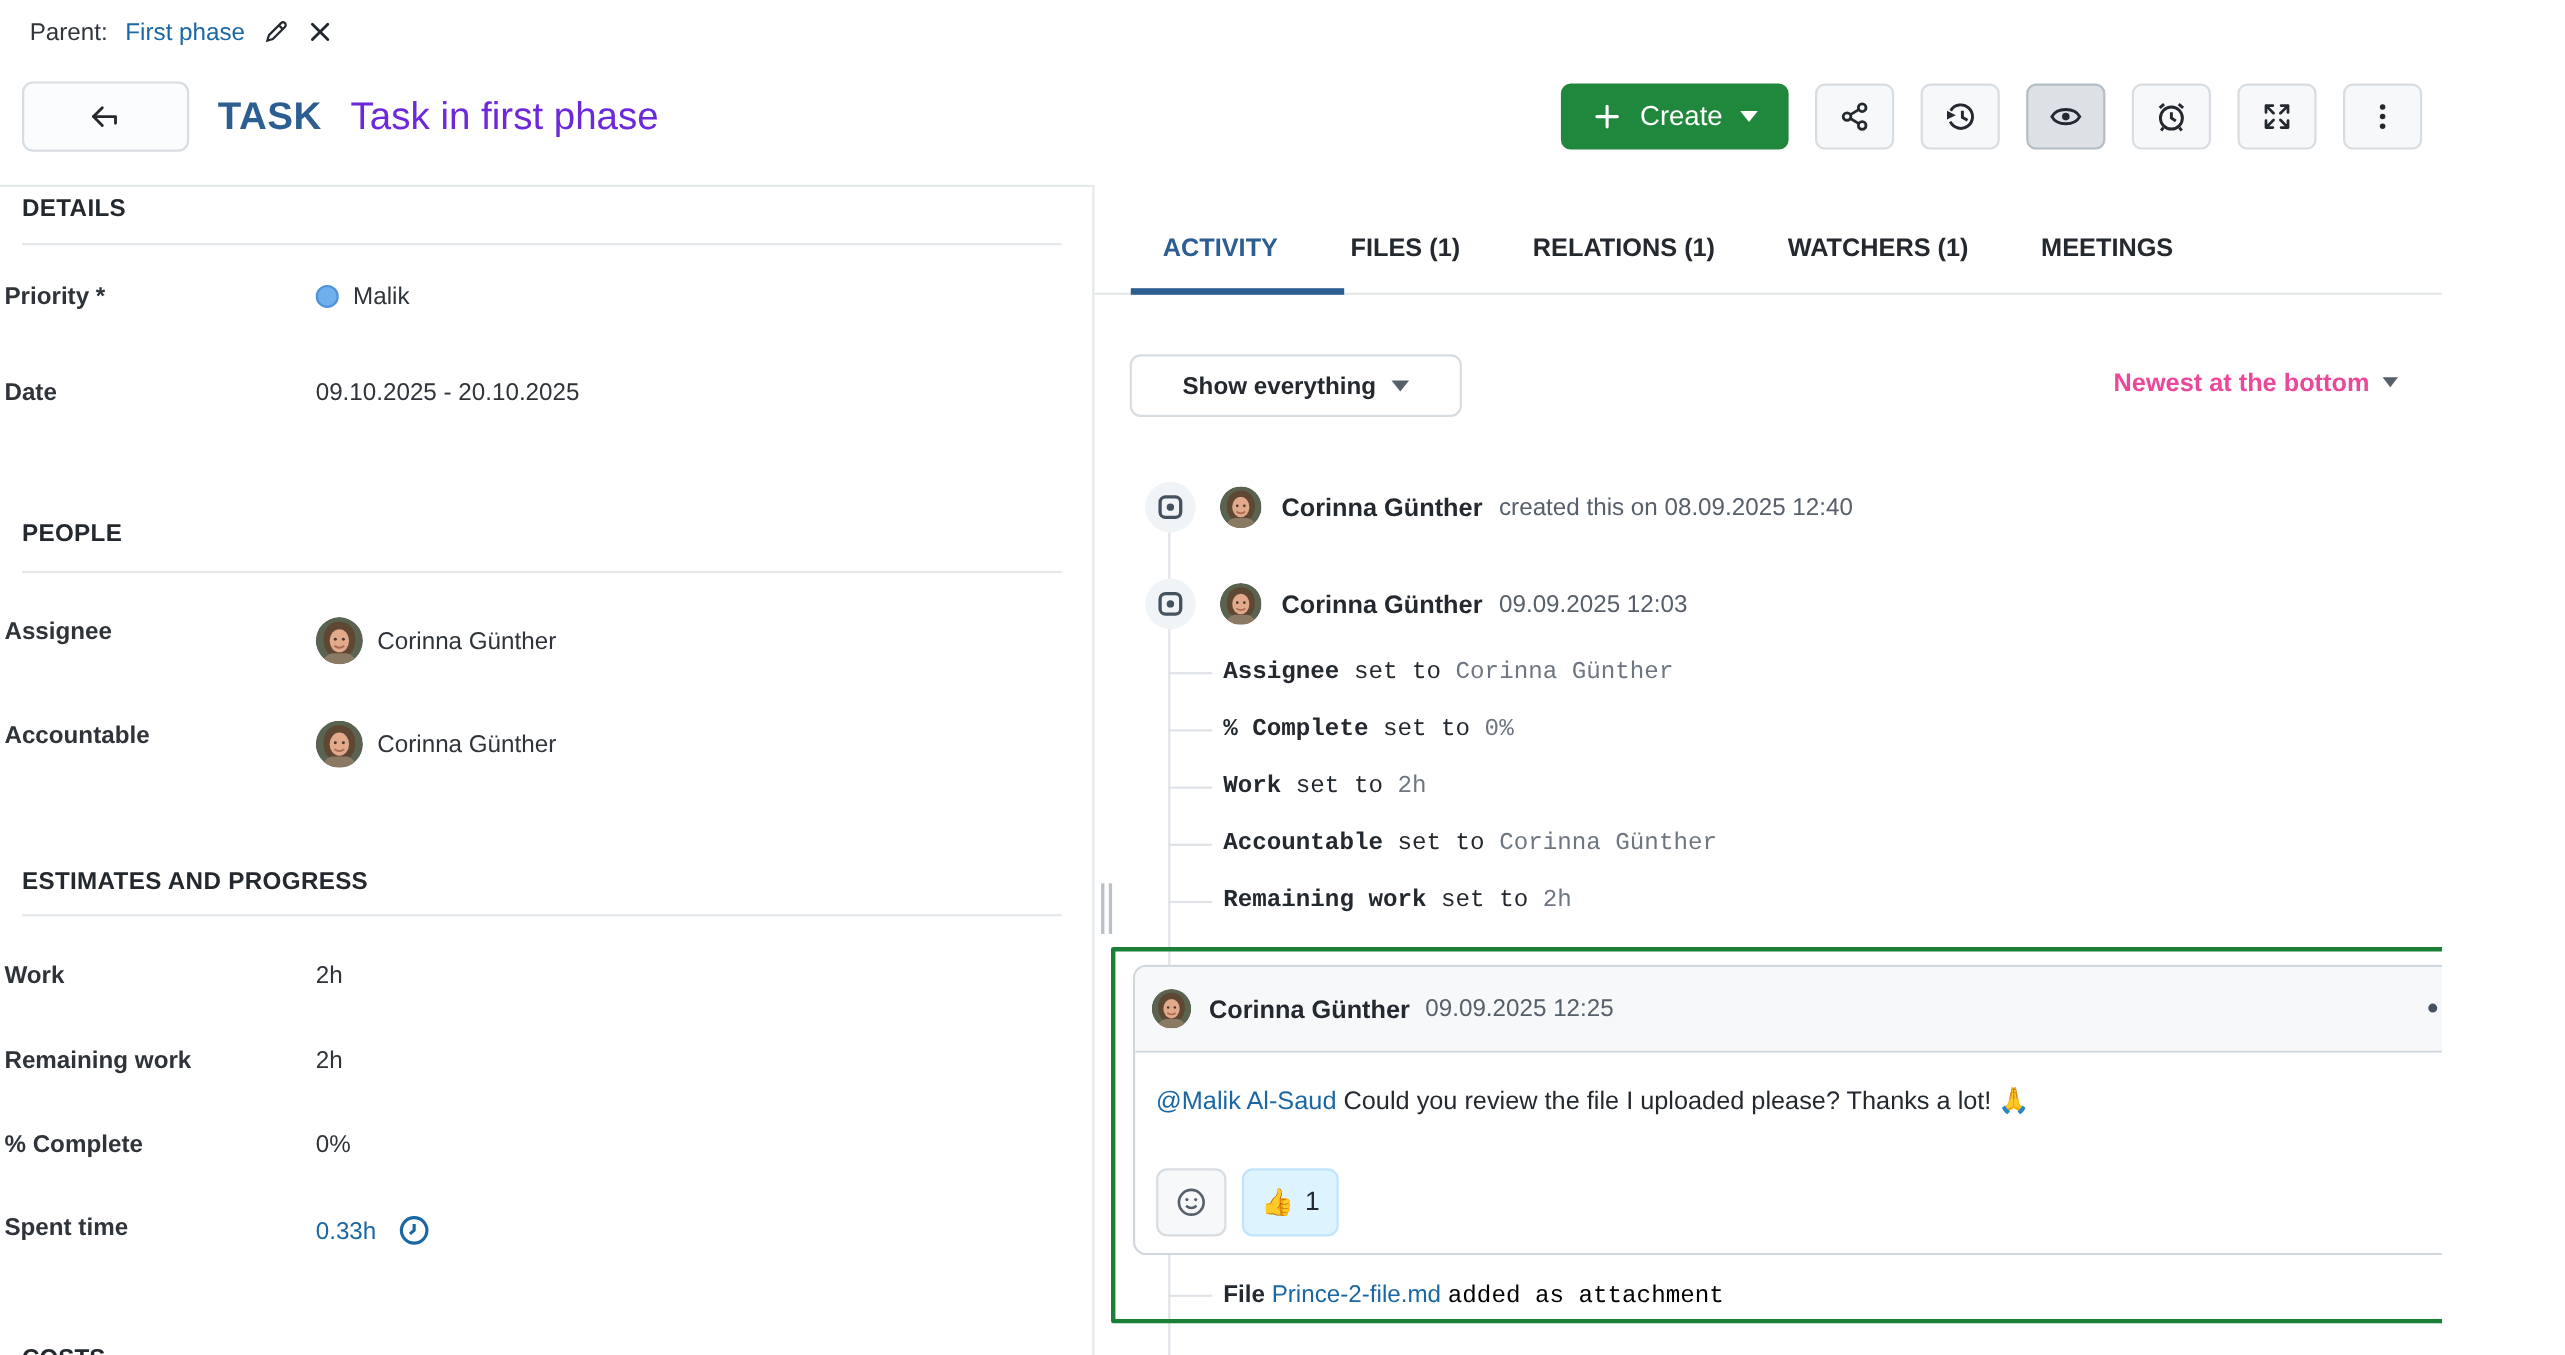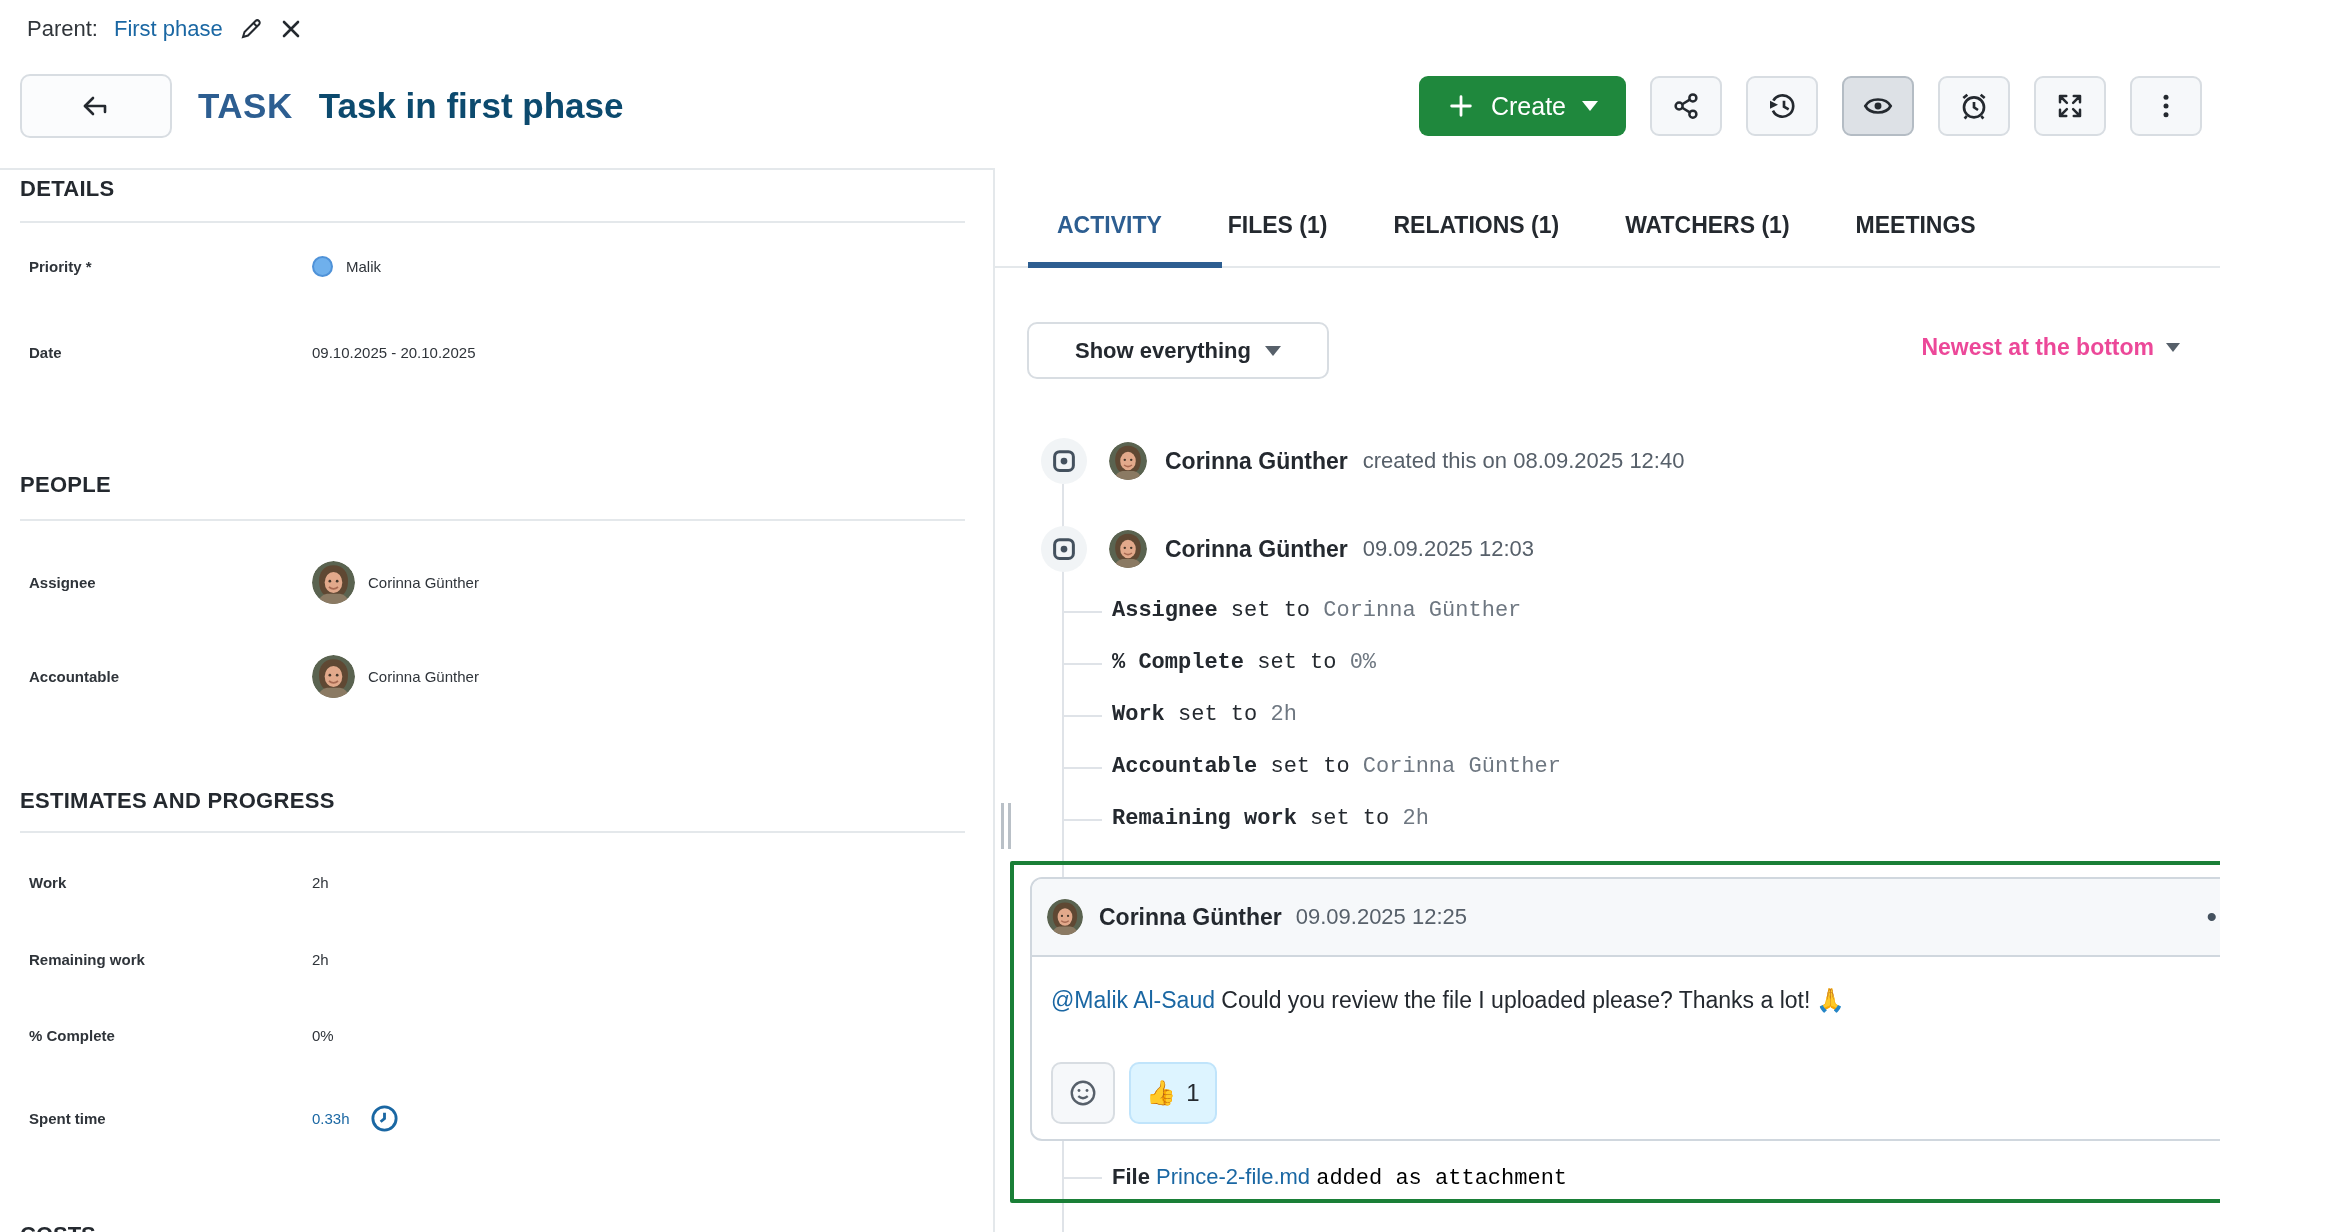--- a/index.html
+++ b/index.html
@@ -10,35 +10,35 @@
   
   .parent-bar{left:27px;top:16px;display:flex;align-items:center;gap:16px;font-size:22px;}
   .parent-label{color:#30353a;}
   .parent-link{color:#1a67a3;cursor:pointer;}
   .icon-btn-plain{background:none;border:none;padding:0;cursor:pointer;display:flex;align-items:center;}
   
   .header{left:20px;top:75px;right:18px;height:62px;display:flex;align-items:center;}
   .back-btn{width:148px;height:60px;background:#fbfcfd;border:2px solid #d8dde2;border-radius:10px;
             display:flex;align-items:center;justify-content:center;cursor:pointer;}
   .wp-type{margin-left:26px;font-size:35px;font-weight:bold;color:#2d5e91;letter-spacing:.5px;}
-  .wp-title{margin-left:26px;font-size:35px;font-weight:bold;color:#0c4a6e;}
+  .wp-title{margin-left:26px;font-size:35px;font-weight:normal;color:#6d28d9;}
   .header-spacer{flex:1;}
   .create-btn{height:60px;padding:0 28px;background:#1f883d;border:none;border-radius:9px;color:#fff;
               display:flex;align-items:center;gap:16px;font-size:25px;cursor:pointer;font-family:inherit;}
   .tool-btn{width:72px;height:60px;margin-left:24px;background:#f6f8fa;border:2px solid #d8dde2;border-radius:9px;
             display:flex;align-items:center;justify-content:center;cursor:pointer;color:#24292f;}
   .tool-btn.active{background:#dde1e6;border-color:#b4bcc4;}
   
   .lp-top-border{left:0;top:168px;width:993px;height:2px;background:#e4e8eb;}
   .v-divider{left:993px;top:168px;width:2px;height:1064px;background:#e4e8eb;}
   .drag-handle{left:1001px;top:803px;display:flex;gap:4px;cursor:col-resize;}
   .drag-handle i{display:block;width:3px;height:46px;background:#b9c0c7;}
   .section-title{left:20px;font-size:22px;font-weight:bold;color:#24292f;letter-spacing:.3px;}
   .section-divider{left:20px;width:945px;height:2px;background:#e4e8eb;}
-  .row{left:29px;display:flex;align-items:center;font-size:15px;}
+  .row{left:4px;display:flex;font-size:22px;}
   .row .lbl{width:283px;font-weight:bold;color:#2f343a;flex:none;}
   .row .val{color:#2f343a;display:flex;align-items:center;gap:13px;cursor:pointer;}
   .prio-dot{width:21px;height:21px;border-radius:50%;background:#6fb0ec;border:2px solid #4f92d8;box-sizing:border-box;}
   .avatar{border-radius:50%;overflow:hidden;flex:none;}
   .link{color:#1a67a3;cursor:pointer;}
   .clipped-heading{left:20px;top:1222px;font-size:22px;font-weight:bold;color:#24292f;}
   
   .tabs{left:1057px;top:203px;display:flex;gap:66px;font-size:23px;font-weight:bold;color:#24292f;}
   .tab{cursor:pointer;line-height:44px;}
   .tab.active{color:#2d5e91;}

